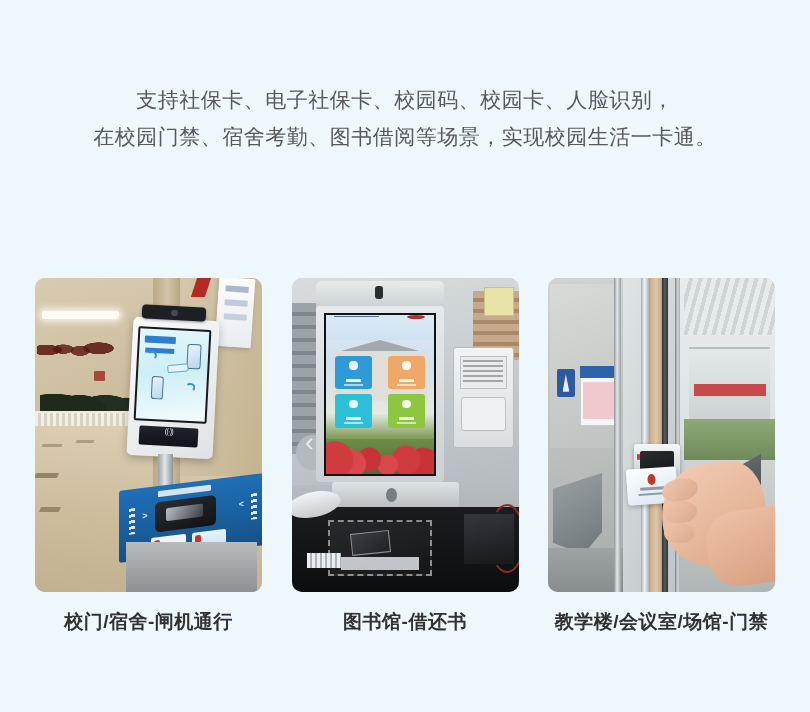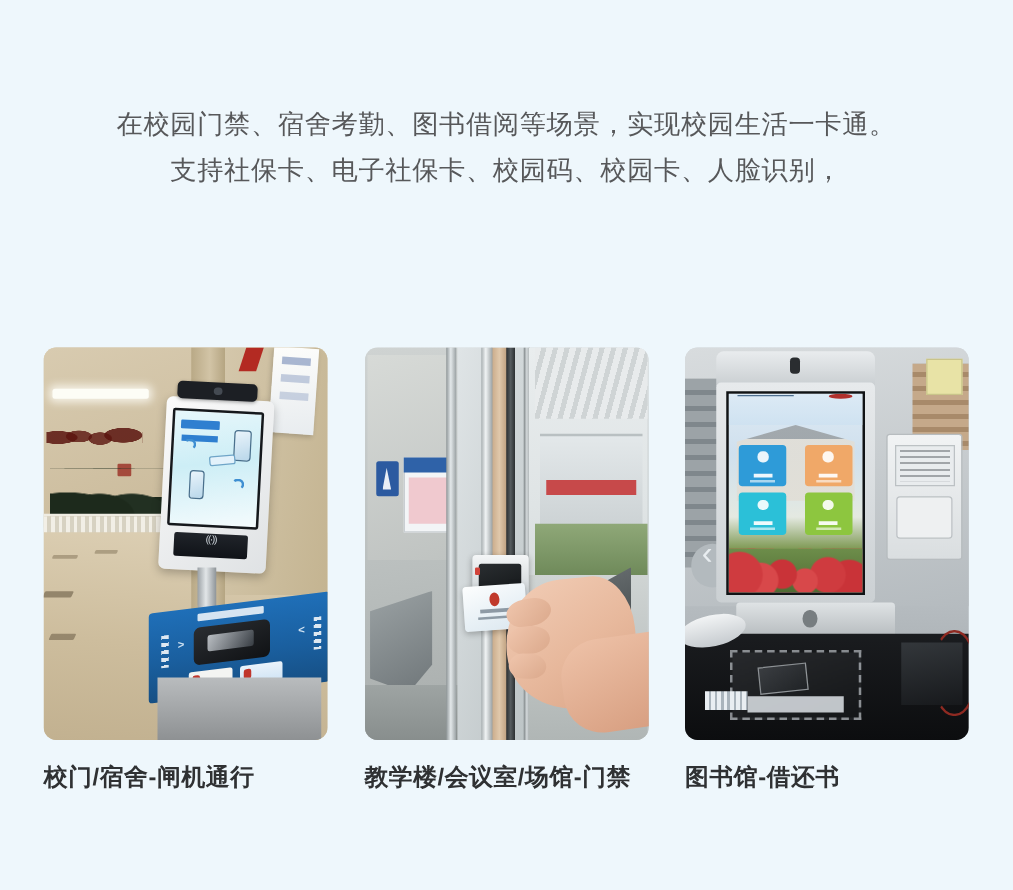--- a/index.html
+++ b/index.html
@@ -55,21 +55,21 @@
     position: relative;
     width: 227px;
     height: 314px;
     border-radius: 10px;
     overflow: hidden;
     background: #cfcfcf;
   }
 
   .caption {
     margin-top: 17px;
-    text-align: left;
+    text-align: center;
     font-size: 19px;
     font-weight: 700;
     color: #2f3133;
     letter-spacing: 0.5px;
   }
 
   
   .p1 { background: linear-gradient(175deg,#c8b89a 0%, #d9cdb2 40%, #cdbfa3 100%); }
   .p1 .wall-back {
     position: absolute; left: 0; top: 0; width: 62%; height: 46%;
@@ -543,22 +543,22 @@
     transform: rotate(-8deg);
   }
 </style>
 </head>
 <body>
 
 <div class="page">
 
   <div class="header">
     <div class="subtitle">
+      <span class="subtitle-line">支持社保卡、电子社保卡、校园码、校园卡、人脸识别，</span>
       <span class="subtitle-line">在校园门禁、宿舍考勤、图书借阅等场景，实现校园生活一卡通。</span>
-      <span class="subtitle-line">支持社保卡、电子社保卡、校园码、校园卡、人脸识别，</span>
     </div>
   </div>
 
   <div class="cards">
 
     <div class="card">
       <div class="photo p1">
         <div class="ceiling"></div>
         <div class="wall-back"></div>
         <div class="light-strip"></div>
@@ -593,59 +593,20 @@
           <div class="gate-arrow-l">&gt;</div>
           <div class="gate-pad"></div>
           <div class="gate-arrow-r">&lt;</div>
           <div class="gate-txt-r"></div>
           <div class="gate-lbl1"></div>
           <div class="gate-lbl2"></div>
         </div>
         <div class="gate-body"></div>
       </div>
       <div class="caption">校门/宿舍-闸机通行</div>
-    </div>
-
-    <div class="card">
-      <div class="photo p3">
-        <div class="interior"></div>
-        <div class="int-wall"></div>
-        <div class="int-sign-blue"></div>
-        <div class="int-poster"></div>
-        <div class="int-poster-top"></div>
-        <div class="int-poster-body"></div>
-        <div class="int-bench"></div>
-        <div class="int-floor"></div>
-        <div class="glass-mid"></div>
-        <div class="door-wood"></div>
-        <div class="mullion-a"></div>
-        <div class="mullion-b"></div>
-        <div class="mullion-c"></div>
-        <div class="mullion-d"></div>
-        <div class="outside"></div>
-        <div class="out-ceiling"></div>
-        <div class="out-bldg"></div>
-        <div class="out-green"></div>
-        <div class="out-ground"></div>
-        <div class="out-rail"></div>
-        <div class="reader"></div>
-        <div class="reader-face"></div>
-        <div class="reader-led"></div>
-        <div class="card">
-          <div class="card-emblem"></div>
-          <div class="card-t1"></div>
-          <div class="card-t2"></div>
-        </div>
-        <div class="hand"></div>
-        <div class="finger1"></div>
-        <div class="finger2"></div>
-        <div class="finger3"></div>
-        <div class="wrist"></div>
-      </div>
-      <div class="caption">教学楼/会议室/场馆-门禁</div>
     </div>
 
     <div class="card">
       <div class="photo p2">
         <div class="bg-room"></div>
         <div class="bg-shelf-l"></div>
         <div class="bg-shelf-r"></div>
         <div class="bg-sign"></div>
         <div class="bg-arrow"></div>
         <div class="kiosk-head"></div>
@@ -690,14 +651,53 @@
         <div class="deck-plate"></div>
         <div class="deck-book"></div>
         <div class="deck-txt"></div>
         <div class="deck-cards"></div>
         <div class="deck-right"></div>
         <div class="deck-wire"></div>
       </div>
       <div class="caption">图书馆-借还书</div>
     </div>
 
+    <div class="card">
+      <div class="photo p3">
+        <div class="interior"></div>
+        <div class="int-wall"></div>
+        <div class="int-sign-blue"></div>
+        <div class="int-poster"></div>
+        <div class="int-poster-top"></div>
+        <div class="int-poster-body"></div>
+        <div class="int-bench"></div>
+        <div class="int-floor"></div>
+        <div class="glass-mid"></div>
+        <div class="door-wood"></div>
+        <div class="mullion-a"></div>
+        <div class="mullion-b"></div>
+        <div class="mullion-c"></div>
+        <div class="mullion-d"></div>
+        <div class="outside"></div>
+        <div class="out-ceiling"></div>
+        <div class="out-bldg"></div>
+        <div class="out-green"></div>
+        <div class="out-ground"></div>
+        <div class="out-rail"></div>
+        <div class="reader"></div>
+        <div class="reader-face"></div>
+        <div class="reader-led"></div>
+        <div class="card">
+          <div class="card-emblem"></div>
+          <div class="card-t1"></div>
+          <div class="card-t2"></div>
+        </div>
+        <div class="hand"></div>
+        <div class="finger1"></div>
+        <div class="finger2"></div>
+        <div class="finger3"></div>
+        <div class="wrist"></div>
+      </div>
+      <div class="caption">教学楼/会议室/场馆-门禁</div>
+    </div>
+
   </div>
 </div>
 
 </body></html>

